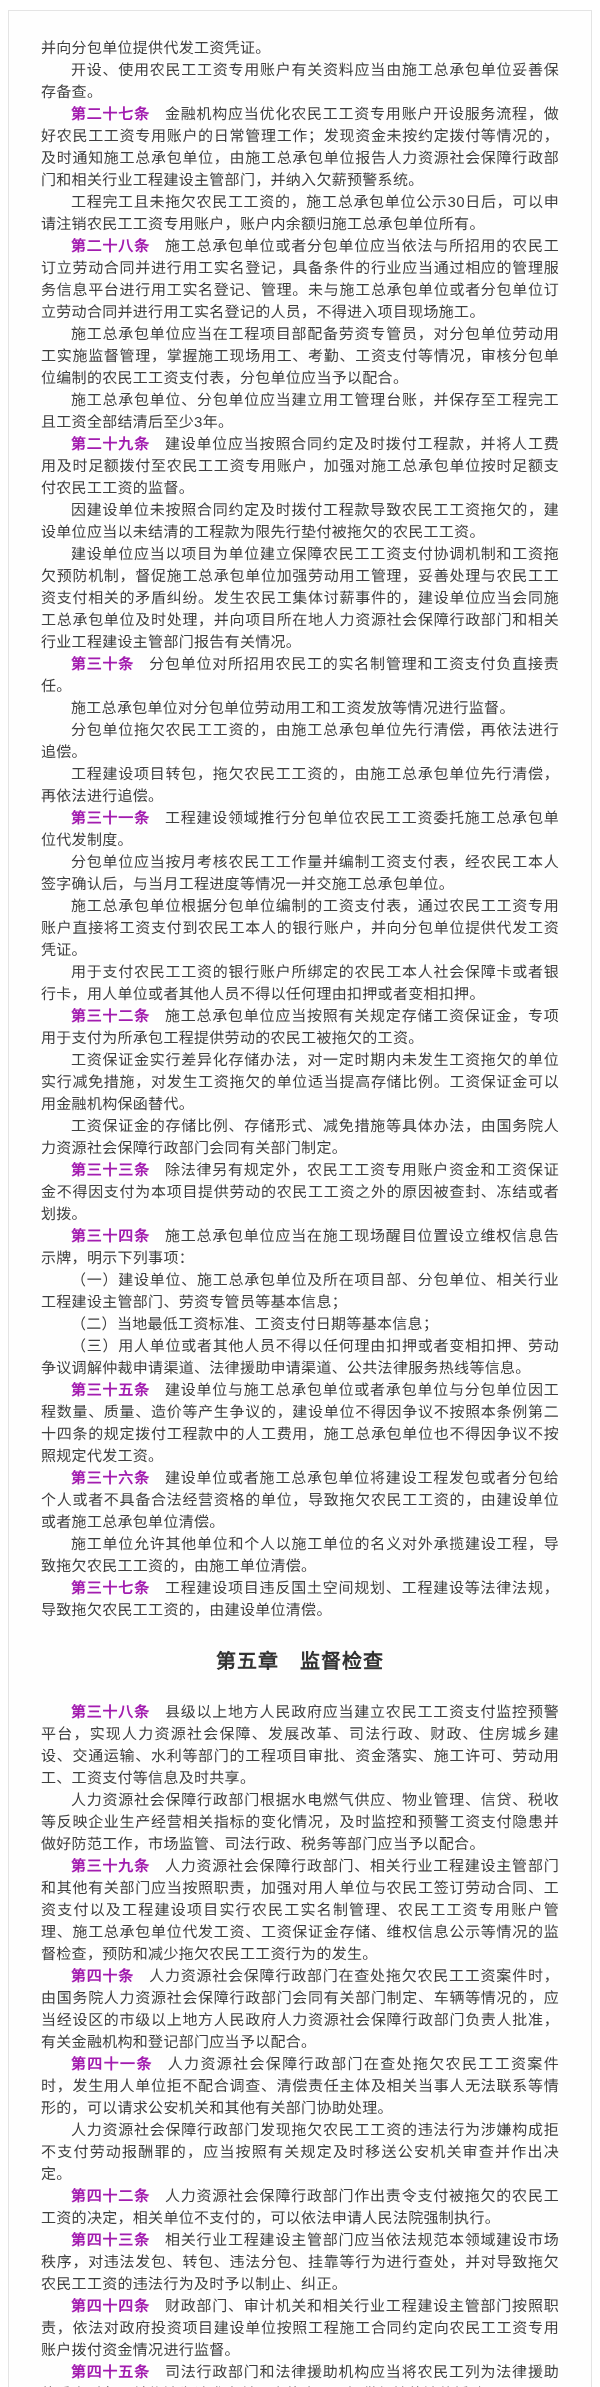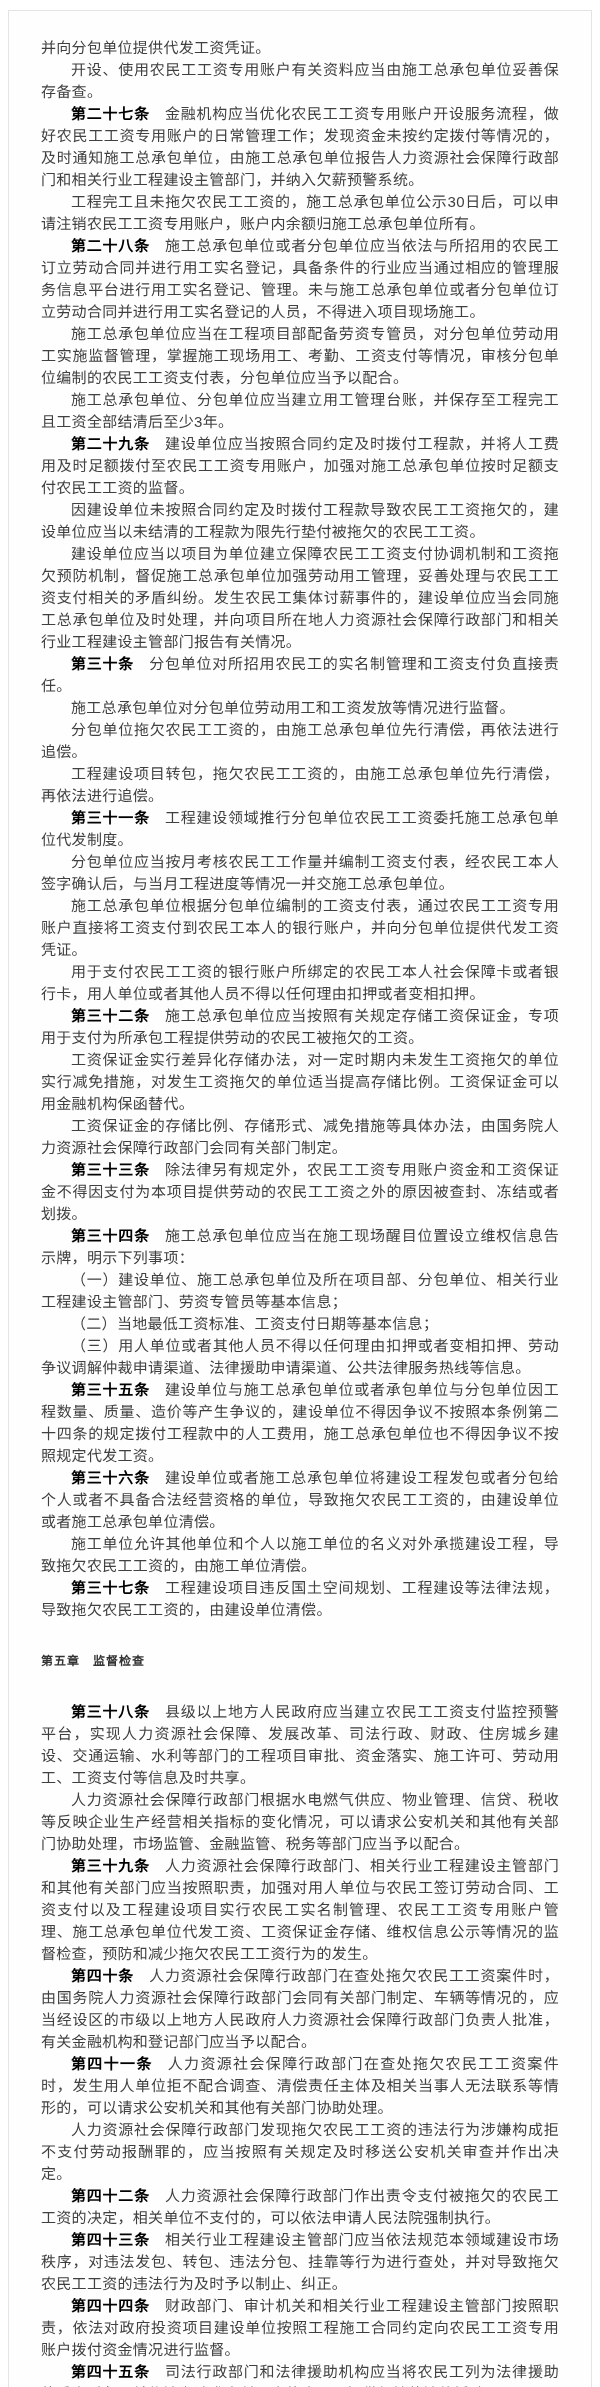--- a/index.html
+++ b/index.html
@@ -28,29 +28,30 @@
     text-align: justify;
     text-indent: 2em;
     letter-spacing: 0.3px;
     word-break: break-all;
   }
   .para.noindent {
     text-indent: 0;
   }
   .art-no {
     font-weight: bold;
-    color: #000000;
+    color: #a21caf;
     margin-right: 1em;
   }
   .chapter {
     margin: 28px 0;
-    font-size: 12px;
+    font-size: 20px;
     line-height: 24px;
     font-weight: bold;
     color: #333333;
+    text-align: center;
     text-indent: 0;
     letter-spacing: 1px;
   }
 </style>
 </head>
 <body>
 
 <div class="page">
   <div class="doc-frame">
     <div>
@@ -79,21 +80,21 @@
         <p class="para"><span class="art-no">第三十四条</span><span>施工总承包单位应当在施工现场醒目位置设立维权信息告示牌，明示下列事项：</span></p>
         <p class="para">（一）建设单位、施工总承包单位及所在项目部、分包单位、相关行业工程建设主管部门、劳资专管员等基本信息；</p>
         <p class="para">（二）当地最低工资标准、工资支付日期等基本信息；</p>
         <p class="para">（三）用人单位或者其他人员不得以任何理由扣押或者变相扣押、劳动争议调解仲裁申请渠道、法律援助申请渠道、公共法律服务热线等信息。</p>
         <p class="para"><span class="art-no">第三十五条</span><span>建设单位与施工总承包单位或者承包单位与分包单位因工程数量、质量、造价等产生争议的，建设单位不得因争议不按照本条例第二十四条的规定拨付工程款中的人工费用，施工总承包单位也不得因争议不按照规定代发工资。</span></p>
         <p class="para"><span class="art-no">第三十六条</span><span>建设单位或者施工总承包单位将建设工程发包或者分包给个人或者不具备合法经营资格的单位，导致拖欠农民工工资的，由建设单位或者施工总承包单位清偿。</span></p>
         <p class="para">施工单位允许其他单位和个人以施工单位的名义对外承揽建设工程，导致拖欠农民工工资的，由施工单位清偿。</p>
         <p class="para"><span class="art-no">第三十七条</span><span>工程建设项目违反国土空间规划、工程建设等法律法规，导致拖欠农民工工资的，由建设单位清偿。</span></p>
         <p class="chapter">第五章　监督检查</p>
         <p class="para"><span class="art-no">第三十八条</span><span>县级以上地方人民政府应当建立农民工工资支付监控预警平台，实现人力资源社会保障、发展改革、司法行政、财政、住房城乡建设、交通运输、水利等部门的工程项目审批、资金落实、施工许可、劳动用工、工资支付等信息及时共享。</span></p>
-        <p class="para">人力资源社会保障行政部门根据水电燃气供应、物业管理、信贷、税收等反映企业生产经营相关指标的变化情况，可以请求公安机关和其他有关部门协助处理，市场监管、金融监管、税务等部门应当予以配合。</p>
+        <p class="para">人力资源社会保障行政部门根据水电燃气供应、物业管理、信贷、税收等反映企业生产经营相关指标的变化情况，及时监控和预警工资支付隐患并做好防范工作，市场监管、司法行政、税务等部门应当予以配合。</p>
         <p class="para"><span class="art-no">第三十九条</span><span>人力资源社会保障行政部门、相关行业工程建设主管部门和其他有关部门应当按照职责，加强对用人单位与农民工签订劳动合同、工资支付以及工程建设项目实行农民工实名制管理、农民工工资专用账户管理、施工总承包单位代发工资、工资保证金存储、维权信息公示等情况的监督检查，预防和减少拖欠农民工工资行为的发生。</span></p>
         <p class="para"><span class="art-no">第四十条</span><span>人力资源社会保障行政部门在查处拖欠农民工工资案件时，由国务院人力资源社会保障行政部门会同有关部门制定、车辆等情况的，应当经设区的市级以上地方人民政府人力资源社会保障行政部门负责人批准，有关金融机构和登记部门应当予以配合。</span></p>
         <p class="para"><span class="art-no">第四十一条</span><span>人力资源社会保障行政部门在查处拖欠农民工工资案件时，发生用人单位拒不配合调查、清偿责任主体及相关当事人无法联系等情形的，可以请求公安机关和其他有关部门协助处理。</span></p>
         <p class="para">人力资源社会保障行政部门发现拖欠农民工工资的违法行为涉嫌构成拒不支付劳动报酬罪的，应当按照有关规定及时移送公安机关审查并作出决定。</p>
         <p class="para"><span class="art-no">第四十二条</span><span>人力资源社会保障行政部门作出责令支付被拖欠的农民工工资的决定，相关单位不支付的，可以依法申请人民法院强制执行。</span></p>
         <p class="para"><span class="art-no">第四十三条</span><span>相关行业工程建设主管部门应当依法规范本领域建设市场秩序，对违法发包、转包、违法分包、挂靠等行为进行查处，并对导致拖欠农民工工资的违法行为及时予以制止、纠正。</span></p>
         <p class="para"><span class="art-no">第四十四条</span><span>财政部门、审计机关和相关行业工程建设主管部门按照职责，依法对政府投资项目建设单位按照工程施工合同约定向农民工工资专用账户拨付资金情况进行监督。</span></p>
         <p class="para"><span class="art-no">第四十五条</span><span>司法行政部门和法律援助机构应当将农民工列为法律援助的重点对象，并依法为请求支付工资的农民工提供便捷的法律援助。</span></p>
       </div>
   </div>

